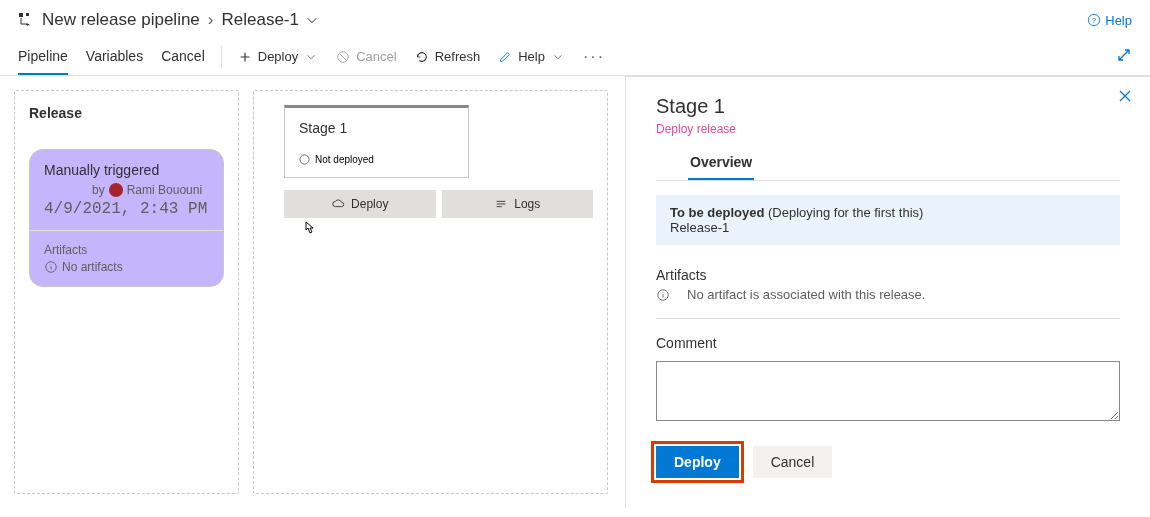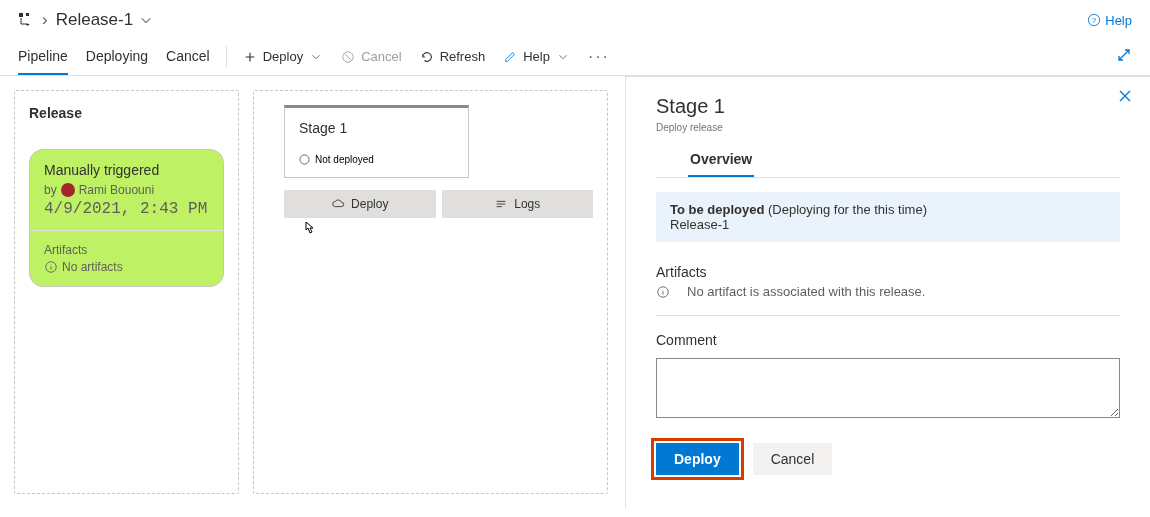--- a/index.html
+++ b/index.html
@@ -51,25 +51,25 @@
   padding: 14px;
   border-radius: 2px;
 }
 .panel-title { font-weight:600; font-size:14px; margin-bottom: 28px;}
 .release-panel { width: 225px; }
 .stages-panel { width: 355px; }
 
 .release-card {
   border:1px solid #c8c6c4;
   border-radius:14px;
-  background:#bef264;
+  background:#c4b5fd;
 }
 .release-card .top { padding:12px 14px; }
 .release-card .title { font-size:14px; margin-bottom:5px;}
-.release-card .by { font-size:12px; color:#605e5c; display:flex; align-items:flex-end; gap:4px;}
+.release-card .by { font-size:12px; color:#605e5c; display:flex; align-items:flex-end; gap:4px;margin-left:48px;}
 .release-card .avatar { width:14px; height:14px; border-radius:50%; background:#a4262c; display:inline-block;}
 .release-card .date { font-size:16px; color:#605e5c; margin-top:3px;font-family:Liberation Mono, monospace;}
 .release-card .bot { border-top:1px solid #e1dfdd; padding:12px 14px;}
 .release-card .bot .lbl { font-size:12px; color:#605e5c; margin-bottom:3px;}
 .release-card .bot .noart { font-size:12px; color:#605e5c; display:flex; align-items:center; gap:4px;}
 
 .stage-card {
   width: 185px; border:1px solid #c8c6c4; border-top: 3px solid #8a8886; background:#fff;
   margin-left: 16px;
 }
@@ -84,21 +84,21 @@
   width: 525px;
   background:#fff;
   border-top:1px solid #e1dfdd;
   border-left:1px solid #e1dfdd;
   padding: 18px 30px;
   position: relative;
   height: 100%;
 }
 .drawer .close { position:absolute; top:12px; right:18px; color:#0078d4; cursor:pointer; font-size:16px;}
 .drawer h2 { font-size:20px; font-weight:400; margin-bottom:4px;}
-.drawer .sub { font-size:10px; color:#737373; margin-bottom:18px;}
+.drawer .sub { font-size:12px; color:#ec4899; margin-bottom:18px;}
 .drawer-tabs { border-bottom:1px solid #e1dfdd; margin-bottom:14px;}
 .drawer-tab { display:inline-block; padding: 0 2px 8px 2px; font-size:14px; cursor:pointer; border-bottom:2px solid transparent;margin-left:32px;}
 .drawer-tab.active { border-bottom:2px solid #0078d4; font-weight:600;}
 .info-box { background:#eaf3fb; padding:10px 14px; font-size:13px; margin-bottom:22px;}
 .info-box .bold { font-weight:600;}
 .section-title { font-size:14px; margin-bottom:4px;}
 .noartifact { color:#605e5c; font-size:13px; display:flex; align-items:center; gap:17px; padding-bottom:16px; border-bottom:1px solid #e1dfdd; margin-bottom:16px;}
 textarea.comment { width:100%; height:60px; border:1px solid #8a8886; resize:both; margin-top:6px; margin-bottom:22px; font-family:inherit;}
 .actions { display:flex; gap:14px; align-items:center;}
 .btn-primary { background:#0078d4; color:#fff; border:none; padding:8px 18px; font-size:14px; font-weight:600; cursor:pointer; outline: 3px solid #d83b01; outline-offset:2px;}
@@ -111,41 +111,42 @@
 <div class="header">
   <div class="breadcrumb">
     <span class="pipeline-icon">
       <svg viewBox="0 0 16 16">
           <rect x="1" y="1" width="4" height="4" fill="#323130"></rect>
           <rect x="8" y="1" width="3" height="3" fill="#323130"></rect>
           <path d="M3 6 L3 12 M3 12 L10 12" stroke="#323130" fill="none"></path>
           <path d="M8 11 L11 14 L8 14 Z" fill="#323130" transform="rotate(-45 9 12)"></path>
         </svg>
     </span>
+    <span class="crumb">New release pipeline</span>
     <span class="chev">›</span>
     <span class="crumb">
       <span>Release-1</span>
       <svg class="icn" viewBox="0 0 16 16">
           <path d="M3 6 L8 11 L13 6" stroke="#605e5c" fill="none" stroke-width="1.2"></path>
         </svg>
     </span>
   </div>
   <a class="help-link">
     <svg class="icn" viewBox="0 0 16 16">
         <circle cx="8" cy="8" r="6.5" stroke="#0078d4" fill="none"></circle>
         <text x="8" y="11" text-anchor="middle" font-size="9" fill="#0078d4">?</text>
       </svg>
     <span>Help</span>
   </a>
 </div>
 
 <div class="toolbar">
   <div class="tabs">
     <div class="tab active">Pipeline</div>
-    <div class="tab">Deploying</div>
+    <div class="tab">Variables</div>
     <div class="tab">Cancel</div>
   </div>
   <div class="tdivider"></div>
   <div class="tbtn">
     <svg viewBox="0 0 16 16">
         <path d="M8 3 V13 M3 8 H13" stroke="#323130" stroke-width="1.3"></path>
       </svg>
     <span>Deploy</span>
     <svg class="icn" viewBox="0 0 16 16">
         <path d="M4 6 L8 10 L12 6" stroke="#605e5c" fill="none"></path>
@@ -251,21 +252,21 @@
         </svg>
     </div>
     <h2>Stage 1</h2>
     <div class="sub">Deploy release</div>
     <div class="drawer-tabs">
       <div class="drawer-tab active">Overview</div>
     </div>
     <div class="info-box">
       <div>
         <span class="bold">To be deployed</span>
-        <span>(Deploying for the this time)</span>
+        <span>(Deploying for the first this)</span>
       </div>
       <div>Release-1</div>
     </div>
     <div class="section-title">Artifacts</div>
     <div class="noartifact">
       <svg class="icn" viewBox="0 0 16 16">
           <circle cx="8" cy="8" r="6" stroke="#605e5c" fill="none"></circle>
           <path d="M8 5 V5.5 M8 7 V11" stroke="#605e5c"></path>
         </svg>
       <span>No artifact is associated with this release.</span>

